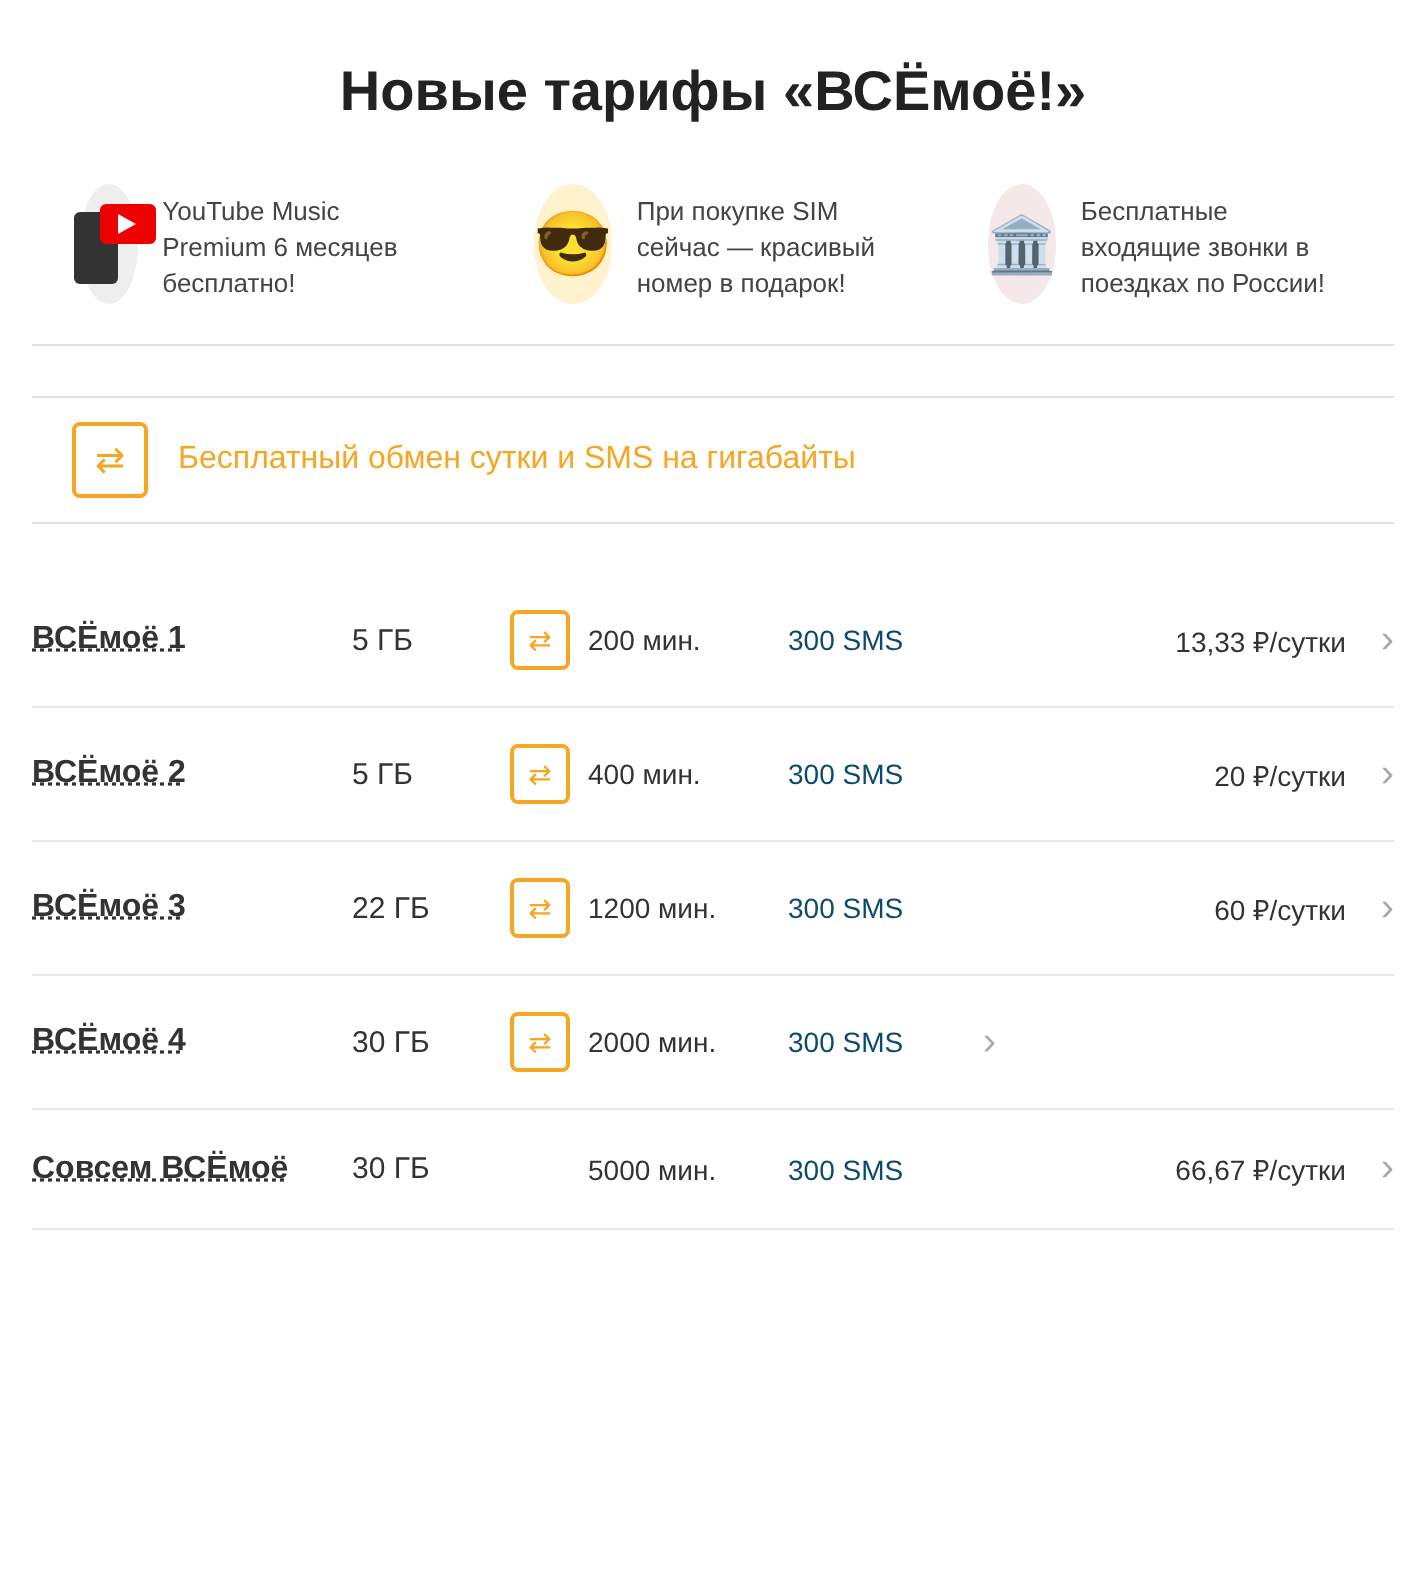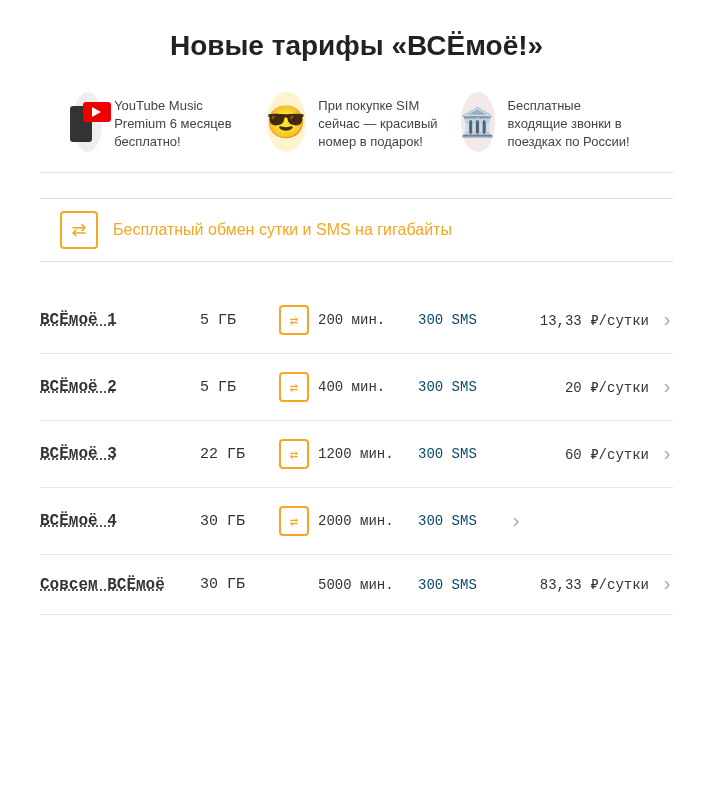--- a/index.html
+++ b/index.html
@@ -6,33 +6,33 @@
     body {
       font-family: Arial, sans-serif;
       background: #fff;
       color: #333;
       width: 713px;
       min-height: 786px;
     }
     .container {
       max-width: 713px;
       margin: 0 auto;
-      padding: 30px 40px;
+      padding: 30px 16px;
     }
     .page-title {
       text-align: center;
       font-size: 28px;
       font-weight: bold;
       margin-bottom: 30px;
       color: #222;
     }
     .features-row {
       display: flex;
       justify-content: center;
-      gap: 14px;
+      gap: 47px;
       margin-bottom: 25px;
       padding-bottom: 20px;
       border-bottom: 1px solid #e0e0e0;
     }
     .feature-item {
       display: flex;
       align-items: flex-start;
       gap: 12px;
       max-width: 180px;
     }
@@ -63,21 +63,20 @@
       font-size: 18px;
       flex-shrink: 0;
     }
     .exchange-text {
       font-size: 16px;
       color: #f5a623;
       font-weight: 500;
     }
     .tariff-list {
       width: 100%;
-      font-family: Liberation Mono, monospace;
     }
     .tariff-row {
       display: flex;
       align-items: center;
       padding: 18px 0;
       border-bottom: 1px solid #e8e8e8;
       cursor: pointer;
     }
     .tariff-name {
       width: 160px;
@@ -285,18 +284,18 @@
       <div class="tariff-arrow">›</div>
     </div>
 
     <div class="tariff-row">
       <div class="tariff-name">Совсем ВСЁмоё</div>
       <div class="tariff-gb">30 ГБ</div>
       <div class="tariff-exchange">
       </div>
       <div class="tariff-min">5000 мин.</div>
       <div class="tariff-sms">300 SMS</div>
-      <div class="tariff-price">83,33 ₽/сутки</div>
+      <div class="tariff-price">66,67 ₽/сутки</div>
       <div class="tariff-arrow">›</div>
     </div>
 
   </div>
 </div>
 
 </body></html>

